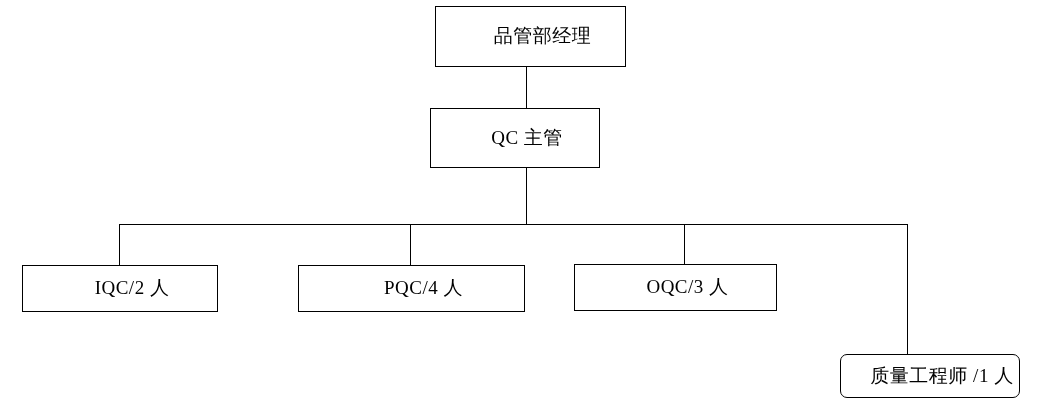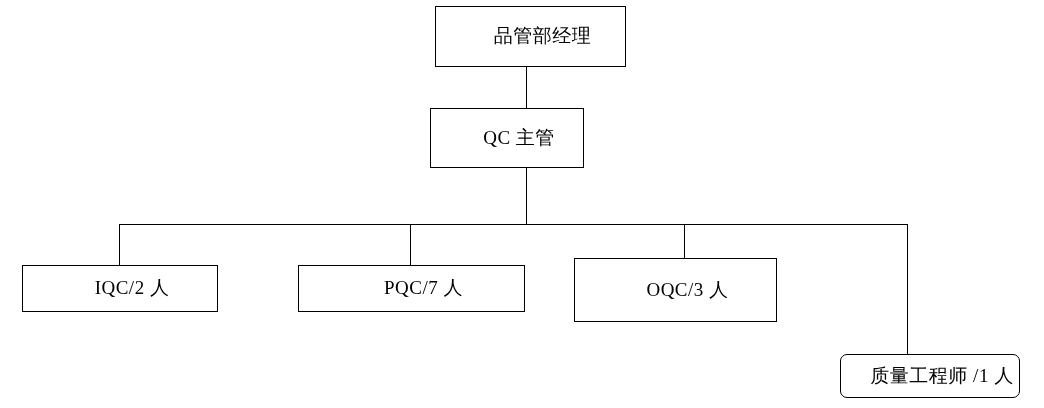--- a/index.html
+++ b/index.html
@@ -43,24 +43,24 @@
     border-left: 1.5px solid #000000;
   }
   .conn-h {
     position: absolute;
     height: 0;
     border-top: 1.5px solid #000000;
   }
 
   
   #box-manager     { left: 435px; top: 6px;   width: 191px; height: 61px; }
-  #box-supervisor  { left: 430px; top: 108px; width: 154px; height: 60px; }
+  #box-supervisor  { left: 430px; top: 108px; width: 170px; height: 60px; }
   #box-iqc         { left: 22px;  top: 265px; width: 196px; height: 47px; }
   #box-pqc         { left: 298px; top: 265px; width: 227px; height: 47px; }
-  #box-oqc         { left: 574px; top: 258px; width: 203px; height: 64px; }
+  #box-oqc         { left: 574px; top: 264px; width: 203px; height: 47px; }
   #box-engineer    { left: 840px; top: 354px; width: 180px; height: 44px; border-radius: 7px; }
 
   #link-manager-supervisor { left: 526px; top: 67px;  height: 41px; }
   #link-supervisor-bus     { left: 526px; top: 168px; height: 56px; }
   #bus-row3                { left: 119px; top: 224px; width: 789px; }
   #drop-iqc                { left: 119px; top: 224px; height: 41px; }
   #drop-pqc                { left: 410px; top: 224px; height: 41px; }
   #drop-oqc                { left: 684px; top: 224px; height: 41px; }
   #drop-engineer           { left: 907px; top: 224px; height: 130px; }
 </style>
@@ -86,21 +86,21 @@
   <div class="conn-v" id="drop-iqc"></div>
   <div class="conn-v" id="drop-pqc"></div>
   <div class="conn-v" id="drop-oqc"></div>
   <div class="conn-v" id="drop-engineer"></div>
 
   <div class="node-box" id="box-iqc">
     <span class="node-label">IQC/2 人</span>
   </div>
 
   <div class="node-box" id="box-pqc">
-    <span class="node-label">PQC/7 人</span>
+    <span class="node-label">PQC/4 人</span>
   </div>
 
   <div class="node-box" id="box-oqc">
     <span class="node-label">OQC/3 人</span>
   </div>
 
   <div class="node-box" id="box-engineer">
     <span class="node-label">质量工程师 /1 人</span>
   </div>
 

